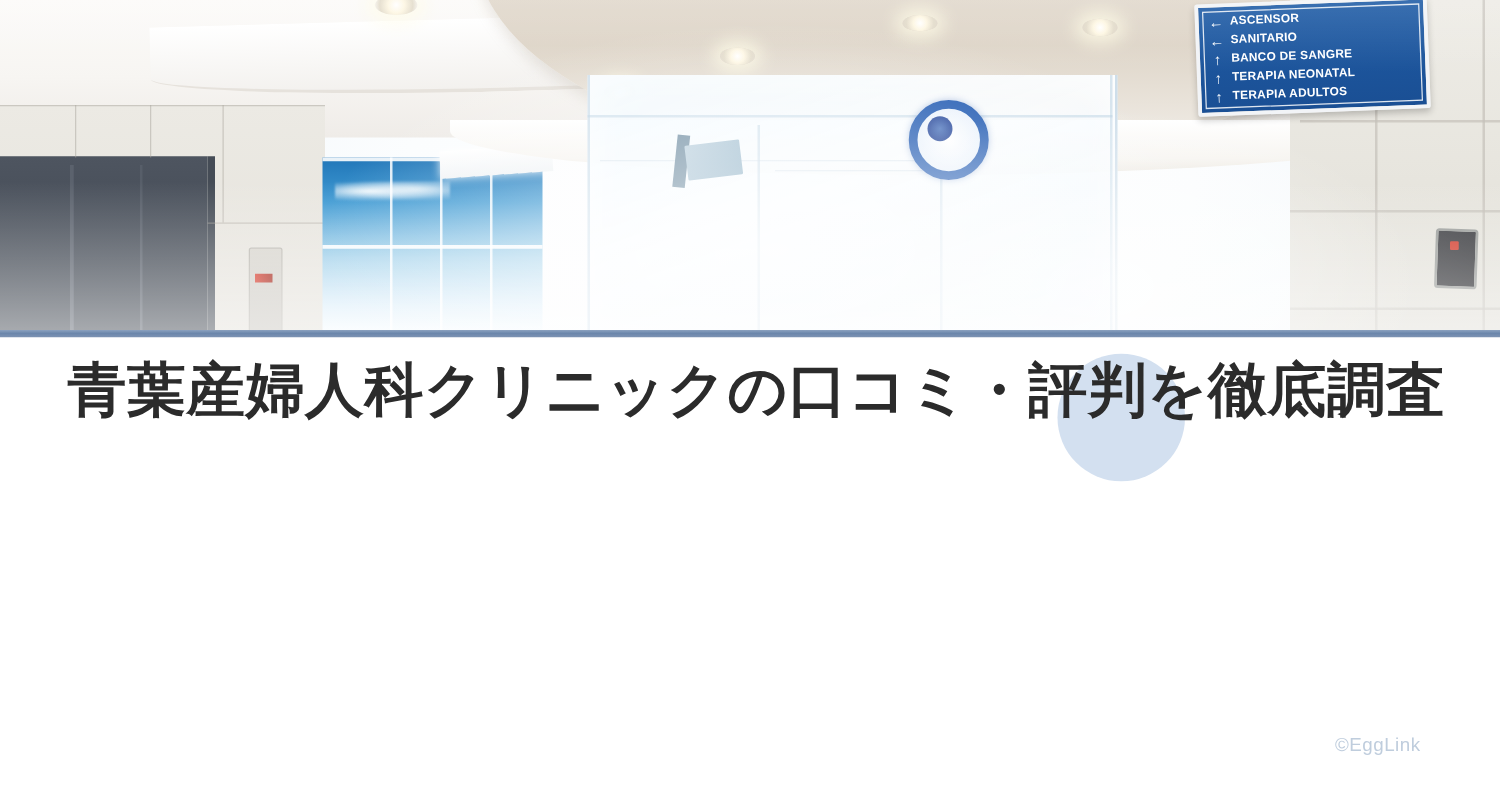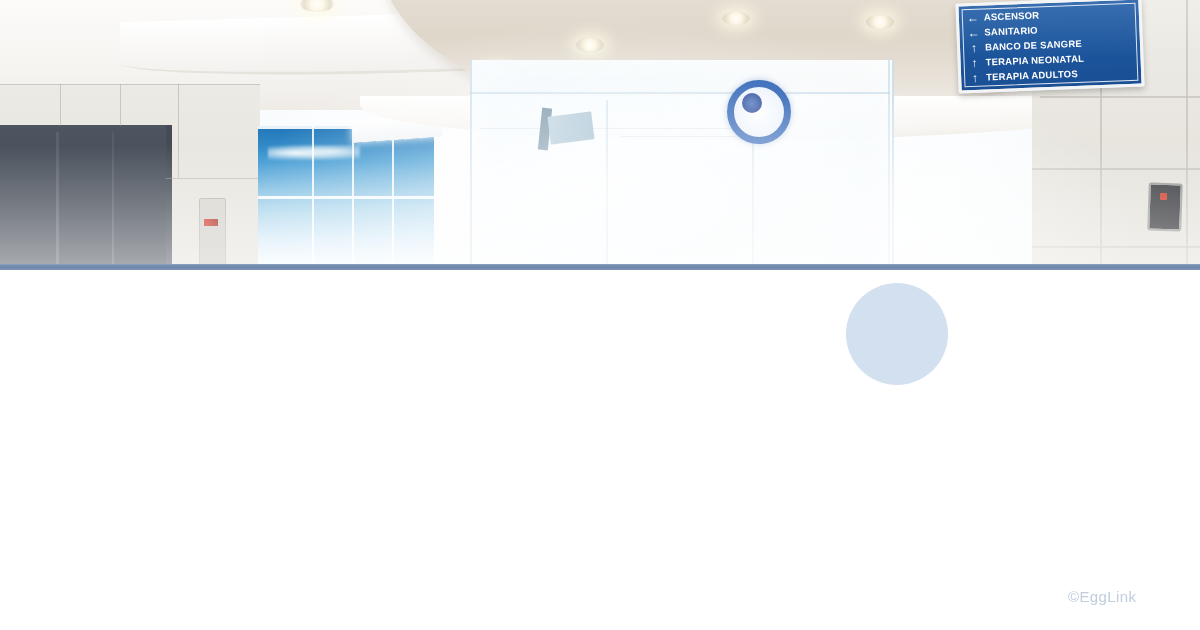--- a/index.html
+++ b/index.html
@@ -437,16 +437,17 @@
 
   <div class="body-area">
     
     
     
     
   </div>
 
   <div class="deco deco-mid"></div>
 
+  <h1 class="title">青葉産婦人科クリニックの口コミ・評判を徹底調査</h1>
 
   <div class="watermark">©EggLink</div>
 
 </div>
 
 </body></html>

